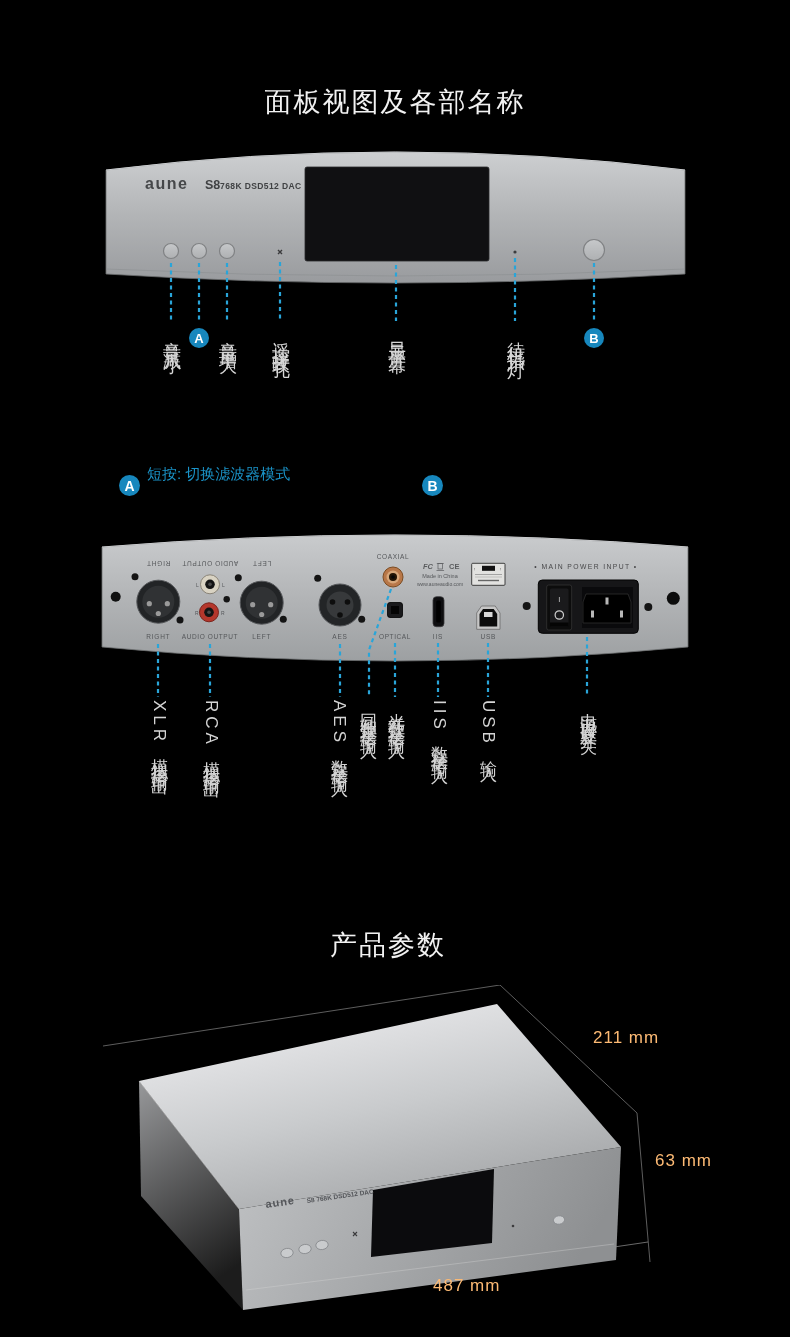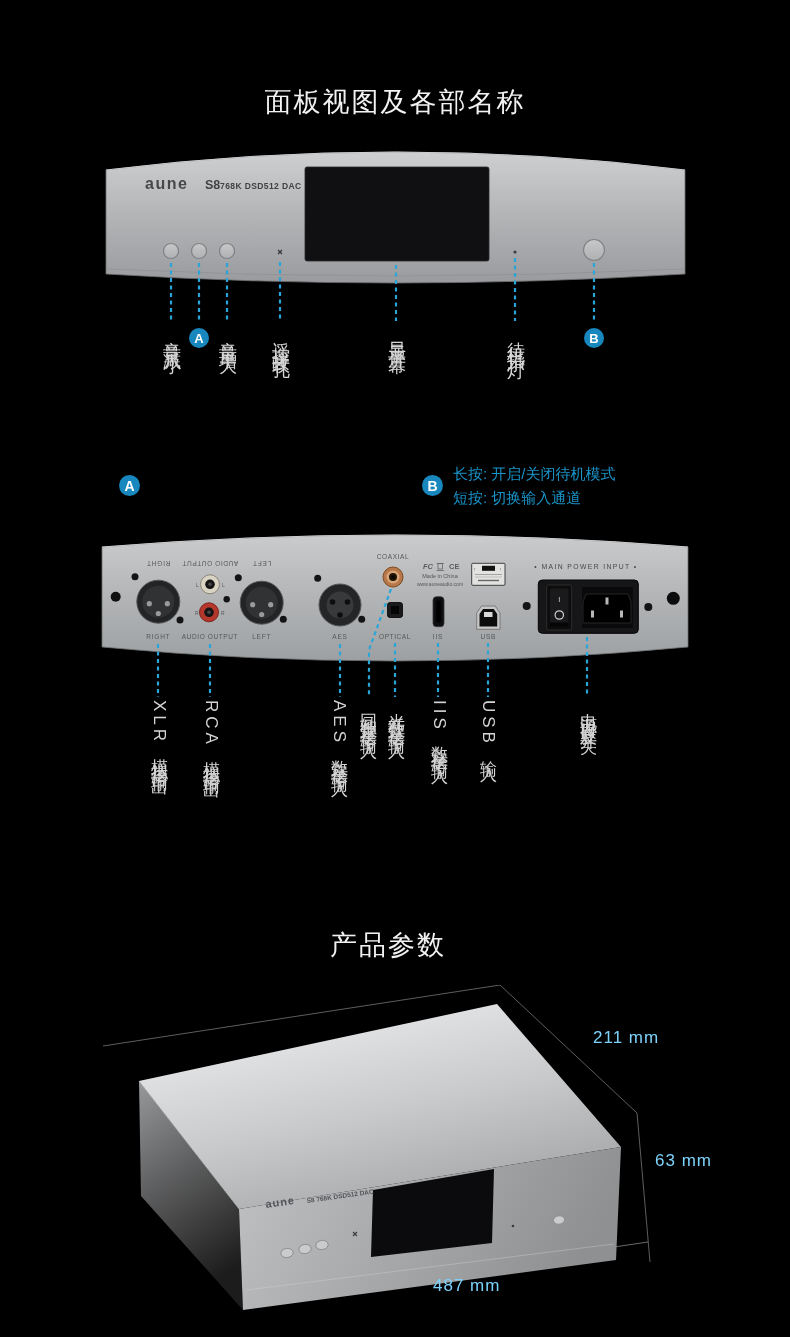--- a/index.html
+++ b/index.html
@@ -8,21 +8,21 @@
   .abs{position:absolute;}
   .sec-title{position:absolute;left:0;right:0;text-align:center;color:#f2f2f2;
              font-size:27px;letter-spacing:2px;font-weight:400;}
   .vlabel{position:absolute;writing-mode:vertical-rl;text-orientation:mixed;
           color:#d6d6d6;font-size:18px;letter-spacing:5px;line-height:20px;white-space:nowrap;}
   .vlabel.rear{font-size:17px;letter-spacing:4px;color:#d4d4d4;}
   .badge{position:absolute;width:20px;height:20px;border-radius:50%;background:#1787bd;
          color:#fff;font-size:13px;font-weight:bold;display:flex;align-items:center;
          justify-content:center;}
   .note-text{position:absolute;color:#1a93c8;font-size:15px;line-height:24px;white-space:nowrap;}
-  .dim-label{position:absolute;color:#7dd3fc;font-size:17px;letter-spacing:1px;white-space:nowrap;}
+  .dim-label{position:absolute;color:#fdba74;font-size:17px;letter-spacing:1px;white-space:nowrap;}
   svg{display:block;}
   svg text{font-family:"Liberation Sans","DejaVu Sans",sans-serif;}
 </style>
 </head>
 <body>
 
 <div id="page">
 
   <div class="sec-title" style="top:84px;">面板视图及各部名称</div>
 
@@ -56,26 +56,23 @@
   <div class="vlabel" style="left:162px;top:327px;">音量减小</div>
   <div class="badge" style="left:189px;top:328px;">A</div>
   <div class="vlabel" style="left:218px;top:327px;">音量增大</div>
   <div class="vlabel" style="left:271px;top:327px;">遥控接收孔</div>
   <div class="vlabel" style="left:387px;top:327px;">显示屏幕</div>
   <div class="vlabel" style="left:506px;top:327px;">待机指示灯</div>
   <div class="badge" style="left:584px;top:328px;">B</div>
 
   <div class="badge" style="left:119px;top:475px;width:21px;height:21px;font-size:14px;">A</div>
   <div class="note-text" style="left:147px;top:462px;">
+    <div>短按: 切换滤波器模式</div>
   </div>
   <div class="badge" style="left:422px;top:475px;width:21px;height:21px;font-size:14px;">B</div>
-  <div class="note-text" style="left:453px;top:462px;">
-    <div>长按: 开启/关闭待机模式</div>
-    <div>短按: 切换输入通道</div>
-  </div>
 
   <svg class="abs" style="left:100px;top:527px;" width="590" height="150" viewBox="0 0 590 150">
     <defs>
       <linearGradient id="rpg" x1="0" y1="0" x2="0" y2="1">
         <stop offset="0" stop-color="#c9cbcd"></stop>
         <stop offset="0.5" stop-color="#b2b4b6"></stop>
         <stop offset="1" stop-color="#9da0a2"></stop>
       </linearGradient>
     </defs>
     <path d="M2,20 Q295,-4 588,20 L588,120 Q295,148 2,120 Z" fill="url(#rpg)" stroke="#6c6e70" stroke-width="0.8"></path>

